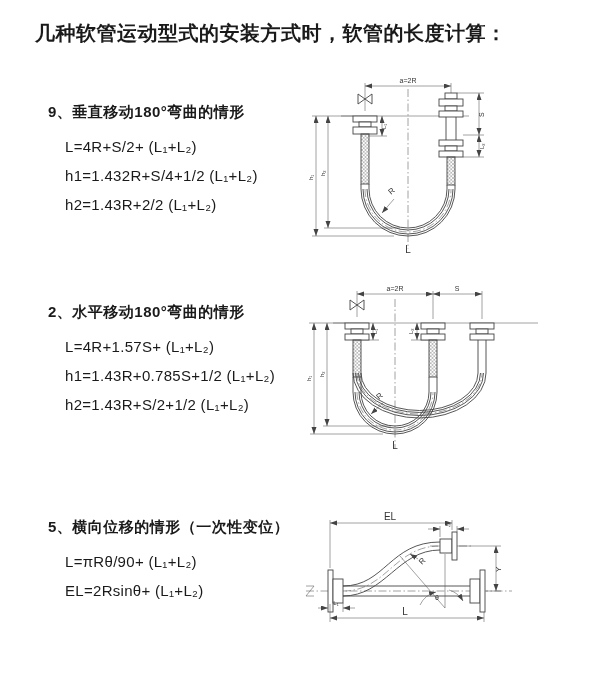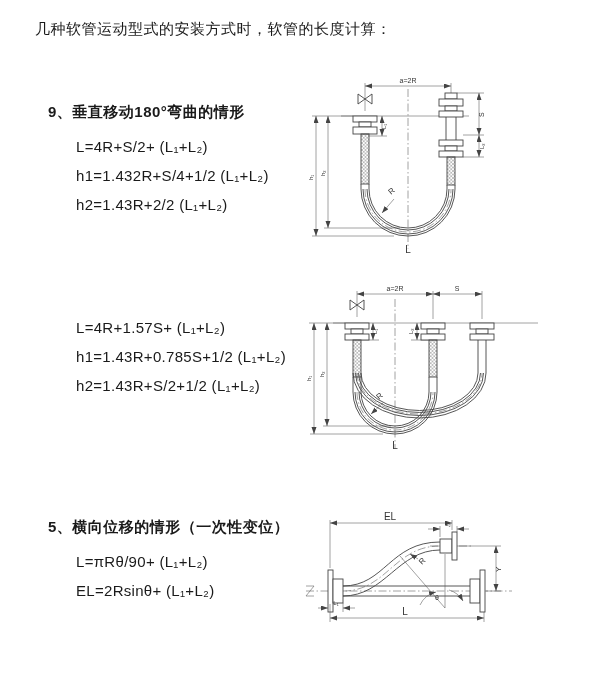--- a/index.html
+++ b/index.html
@@ -1,24 +1,24 @@
 <!DOCTYPE html>
 <html><head>
 <meta charset="utf-8">
 <style>
   html,body{margin:0;padding:0}
   body{
     width:600px;height:675px;background:#ffffff;position:relative;overflow:hidden;
     font-family:"Liberation Sans","DejaVu Sans",sans-serif;color:#1a1a1a;
   }
-  .title{position:absolute;left:35px;top:20px;font-size:15px;font-weight:normal;letter-spacing:.5px}
+  .title{position:absolute;left:35px;top:20px;font-size:20px;font-weight:bold;letter-spacing:.5px}
   .sec{position:absolute;left:48px}
   #sec1{top:103px}#sec2{top:303px}#sec3{top:518px}
   .heading{font-size:15px;font-weight:bold;letter-spacing:.5px}
-  .formulas{margin:10px 0 0 28px;font-size:15px;line-height:29px;letter-spacing:.3px}
+  .formulas{margin:10px 0 0 17px;font-size:15px;line-height:29px;letter-spacing:.3px}
   svg.diag{position:absolute}
   .ink{stroke:#444;fill:none;stroke-width:.9}
   .thin{stroke:#555;fill:none;stroke-width:.55}
   .cl{stroke:#555;fill:none;stroke-width:.55;stroke-dasharray:8 2.5 1.5 2.5}
   .dim{stroke:#555;fill:none;stroke-width:.55}
   .fl{fill:#ffffff;stroke:#444;stroke-width:.9}
   .lbl{fill:#333;stroke:none;font-size:7px;font-family:"Liberation Sans","DejaVu Sans",sans-serif}
   .lbl.s6{font-size:6px}.lbl.s8{font-size:8px}.lbl.s10{font-size:10px}
   .mid{text-anchor:middle}
 </style>
@@ -30,20 +30,21 @@
 <div class="sec" id="sec1">
   <div class="heading">9、垂直移动180°弯曲的情形</div>
   <div class="formulas">
     <div>L=4R+S/2+ (L₁+L₂)</div>
     <div>h1=1.432R+S/4+1/2 (L₁+L₂)</div>
     <div>h2=1.43R+2/2 (L₁+L₂)</div>
   </div>
 </div>
 
 <div class="sec" id="sec2">
+  <div class="heading">2、水平移动180°弯曲的情形</div>
   <div class="formulas">
     <div>L=4R+1.57S+ (L₁+L₂)</div>
     <div>h1=1.43R+0.785S+1/2 (L₁+L₂)</div>
     <div>h2=1.43R+S/2+1/2 (L₁+L₂)</div>
   </div>
 </div>
 
 <div class="sec" id="sec3">
   <div class="heading">5、横向位移的情形（一次性变位）</div>
   <div class="formulas">

